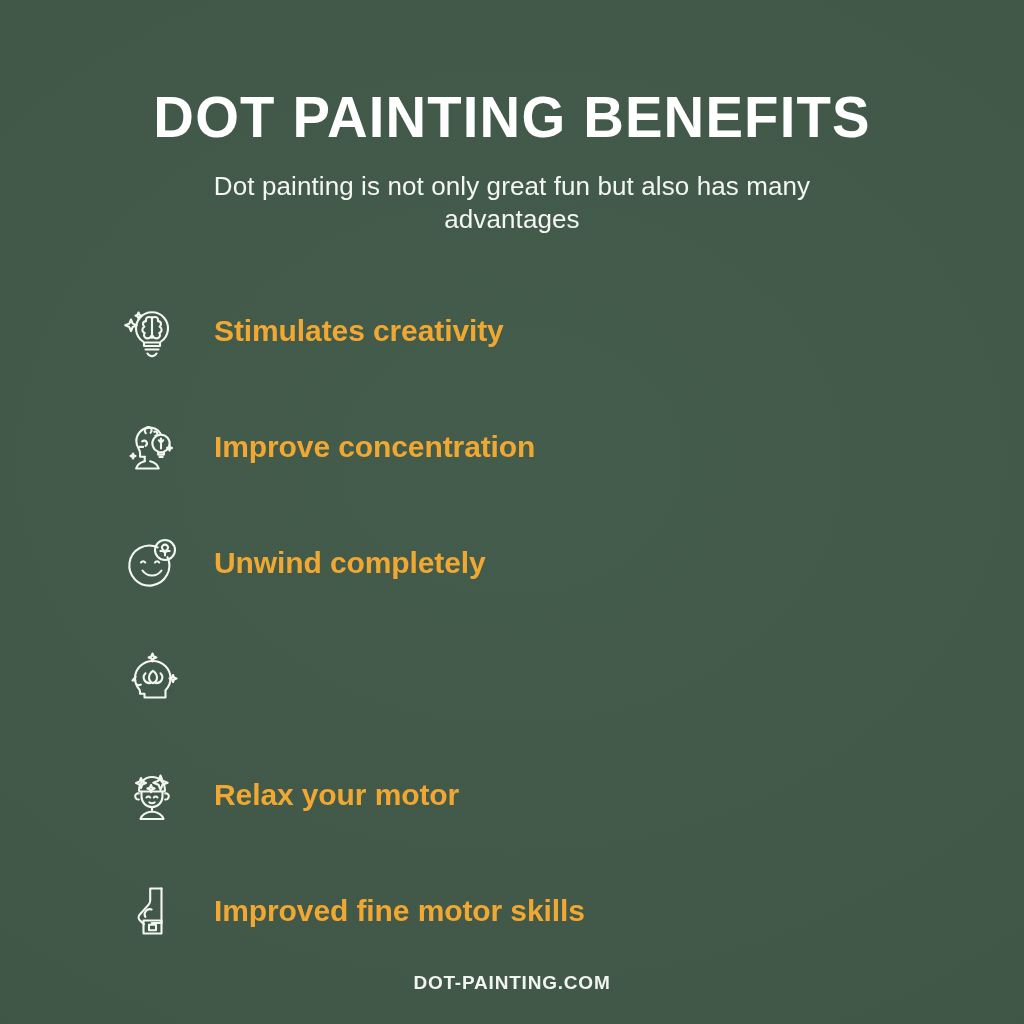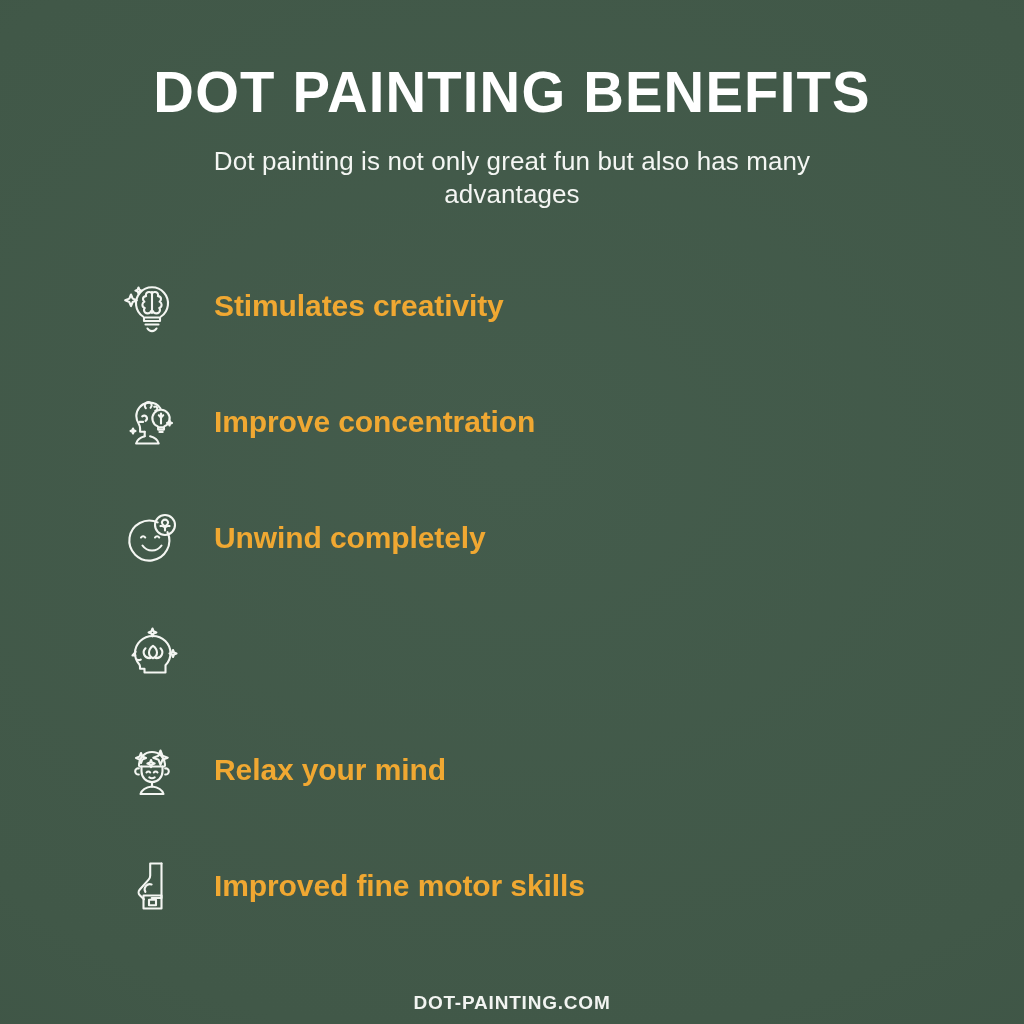--- a/index.html
+++ b/index.html
@@ -22,21 +22,21 @@
     display: flex;
     flex-direction: column;
     align-items: center;
     box-sizing: border-box;
   }
 
   
   .header {
     width: 100%;
     text-align: center;
-    padding-top: 63px;
+    padding-top: 88px;
   }
   .title {
     color: #ffffff;
     font-family: "Liberation Sans Narrow", "Liberation Sans", sans-serif;
     font-size: 58px;
     font-weight: bold;
     letter-spacing: 1.2px;
     line-height: 1.0;
     margin: 0;
     transform: scaleX(0.97);
@@ -87,21 +87,21 @@
     font-weight: bold;
     letter-spacing: -0.1px;
     white-space: nowrap;
   }
 
   
   .footer {
     position: absolute;
     left: 0;
     right: 0;
-    bottom: 10px;
+    bottom: 30px;
     text-align: center;
   }
   .footer-text {
     color: #f2f4f1;
     font-family: "Liberation Sans Narrow", "Liberation Sans", sans-serif;
     font-size: 19px;
     font-weight: bold;
     letter-spacing: 0.8px;
   }
 </style>
@@ -200,21 +200,21 @@
           <path d="M26.5 34.5c.9-1.3 2.8-1.3 3.7 0"></path>
           <path d="M33.8 34.5c.9-1.3 2.8-1.3 3.7 0"></path>
           <path d="M29.3 39.3c1.6 1.1 3.8 1.1 5.4 0"></path>
           <path d="M32 44v4.5"></path>
           <path d="M32 48.5c-6 .8-10.3 3.5-11.5 7.5h23c-1.2-4-5.5-6.7-11.5-7.5z"></path>
           <path d="M40.5 12.5l2 5.2 5.2 2-5.2 2-2 5.2-2-5.2-5.2-2 5.2-2z"></path>
           <path d="M21 15l1.4 3.6 3.6 1.4-3.6 1.4L21 25l-1.4-3.6-3.6-1.4 3.6-1.4z"></path>
           <path d="M31 22l1 2.6 2.6 1-2.6 1-1 2.6-1-2.6-2.6-1 2.6-1z"></path>
         </svg>
       </span>
-      <span class="benefit-label">Relax your mind</span>
+      <span class="benefit-label">Relax your motor</span>
     </div>
 
     <div class="benefit-row">
       <span class="benefit-icon">
         <svg viewBox="0 0 64 64" fill="none" stroke="#f4f6f2" stroke-width="2.1" stroke-linecap="round" stroke-linejoin="round">
           <path d="M41.5 9.5v34.5h-9.8"></path>
           <path d="M41.5 9.5H30.2v11.9c0 1.6-.5 3-1.6 4.2l-9 10.2c-1.4 1.6-1.3 4 .2 5.5l4.1 4"></path>
           <path d="M31.6 30.5c-2.1-.7-4.4-.1-5.8 1.6-1.4 1.7-1.5 4-.4 5.8"></path>
           <path d="M23.5 41.5h18v13h-18z"></path>
           <path d="M29 45.8h7v5.4h-7z"></path>

